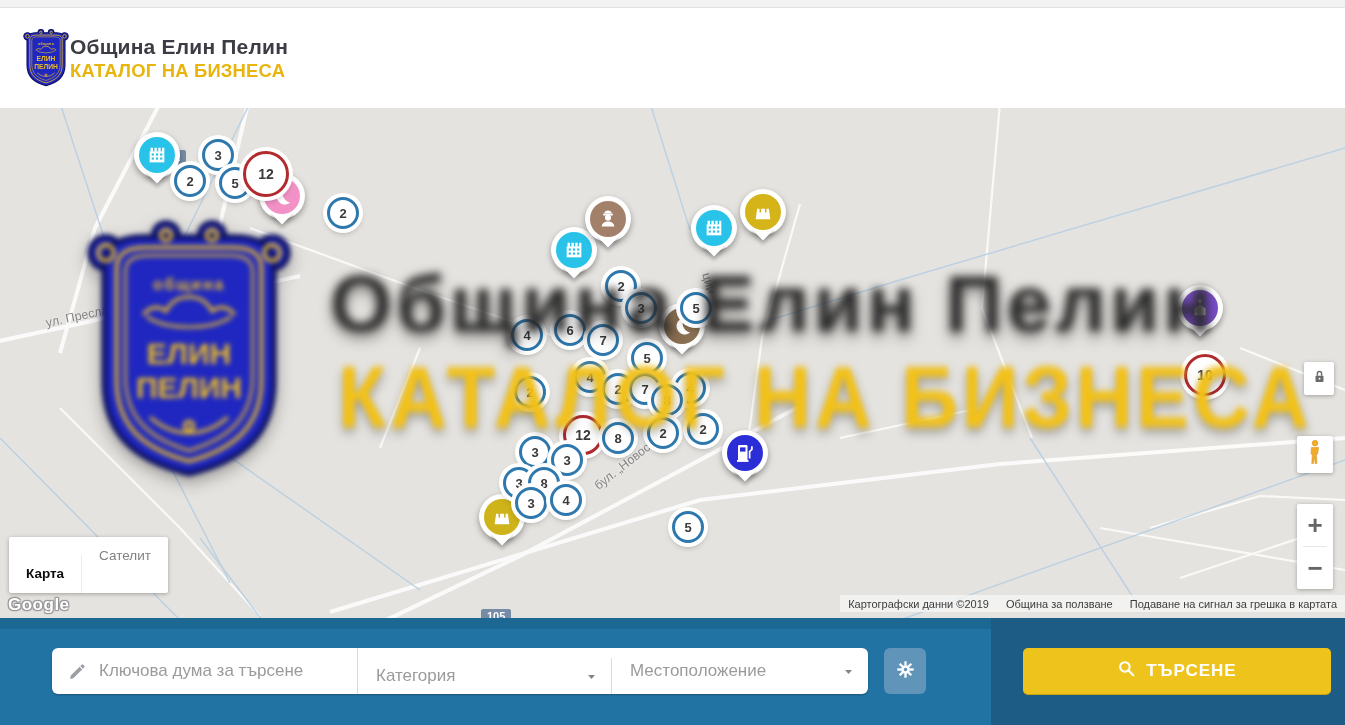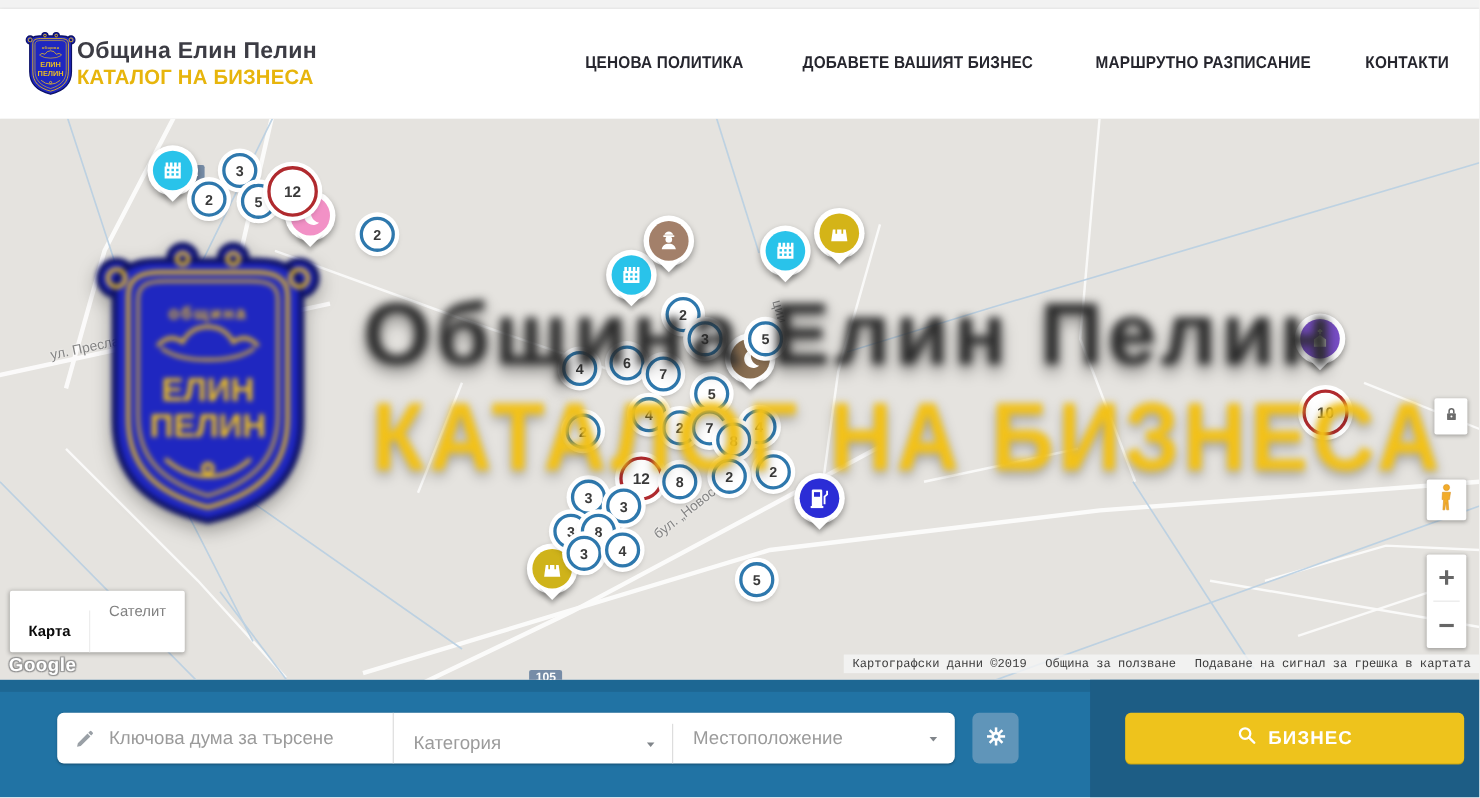--- a/index.html
+++ b/index.html
@@ -53,21 +53,21 @@
 
   
   .maptype { position:absolute; left:9px; top:429px; z-index:6; display:flex; background:#fff;
              border-radius:2px; box-shadow:0 1px 4px rgba(0,0,0,.3); }
   .mt-item { padding:0 17px; height:38px; line-height:38px; font-size:13.5px; color:#818181; cursor:pointer; }
   .mt-item.active { font-weight:bold; color:#0b0b0b; border-right:1px solid #ececec;margin-top:18px; }
   .glogo { position:absolute; left:8px; bottom:3px; z-index:6; font-size:17px; font-weight:bold; color:#fff;
            letter-spacing:.5px; cursor:pointer;
            text-shadow:1px 1px 1px #929292,-1px -1px 1px #929292,1px -1px 1px #929292,-1px 1px 1px #929292; }
   .attrib { position:absolute; right:0; bottom:6px; z-index:6; display:flex; gap:17px; align-items:center;
-            height:17px; padding:0 8px; font-size:11px; color:#3c3c3c; background:rgba(245,245,245,.8);font-family:Liberation Mono, monospace; }
+            height:17px; padding:0 8px; font-size:11px; color:#3c3c3c; background:rgba(245,245,245,.8); }
   .attrib span { white-space:nowrap; }
   .ctl { position:absolute; z-index:6; background:#fff; box-shadow:0 1px 4px rgba(0,0,0,.3); border-radius:2px;
          display:flex; align-items:center; justify-content:center; cursor:pointer; }
   .lockbox { left:1304px; top:254px; width:30px; height:33px; }
   .pegman { left:1297px; top:328px; width:36px; height:37px; }
   .zoomctl { position:absolute; left:1297px; top:396px; width:36px; height:85px; z-index:6; background:#fff;
              border-radius:2px; box-shadow:0 1px 4px rgba(0,0,0,.3); display:flex; flex-direction:column; }
   .zbtn { flex:1; display:flex; align-items:center; justify-content:center; font-size:26px; font-weight:bold;
           color:#666; cursor:pointer; }
   .zdiv { height:1px; margin:0 6px; background:#e6e6e6; }
@@ -129,26 +129,20 @@
   <text x="60" y="42" font-size="9" letter-spacing="1">община</text>
   <text x="60" y="84" font-size="17">ЕЛИН</text>
   <text x="60" y="103" font-size="17">ПЕЛИН</text>
  </g>
 </svg></div>
       <div class="brand-text">
         <div class="brand-title">Община Елин Пелин</div>
         <div class="brand-sub">КАТАЛОГ НА БИЗНЕСА</div>
       </div>
     </div>
-    <nav>
-      <a>ЦЕНОВА ПОЛИТИКА</a>
-      <a>ДОБАВЕТЕ ВАШИЯТ БИЗНЕС</a>
-      <a>МАРШРУТНО РАЗПИСАНИЕ</a>
-      <a>КОНТАКТИ</a>
-    </nav>
   </header>
 
   <div class="map">
     <svg class="roads" width="1345" height="510">
       <g stroke="#ffffff" fill="none" stroke-width="4" opacity=".85">
         <path d="M-10 235 L300 168"></path>
         <path d="M160 -5 L95 120 L60 245"></path>
         <path d="M248 -5 L210 160"></path>
         <path d="M380 515 L520 448 L700 352 L800 298"></path>
         <path d="M330 504 L700 392 L1000 356 L1345 330"></path>
@@ -467,16 +461,16 @@
       </span>
     </button>
 
     <button class="searchbtn">
       <span>
         <svg viewBox="0 0 24 24" width="19" height="19">
             <circle cx="10" cy="10" r="6" fill="none" stroke="#fff" stroke-width="2.6"></circle>
             <path d="M14.6 14.6L20.5 20.5" stroke="#fff" stroke-width="2.8" stroke-linecap="round"></path>
           </svg>
       </span>
-      <span>БИЗНЕС</span>
+      <span>ТЪРСЕНЕ</span>
     </button>
   </div>
 </div>
 
 </body></html>

